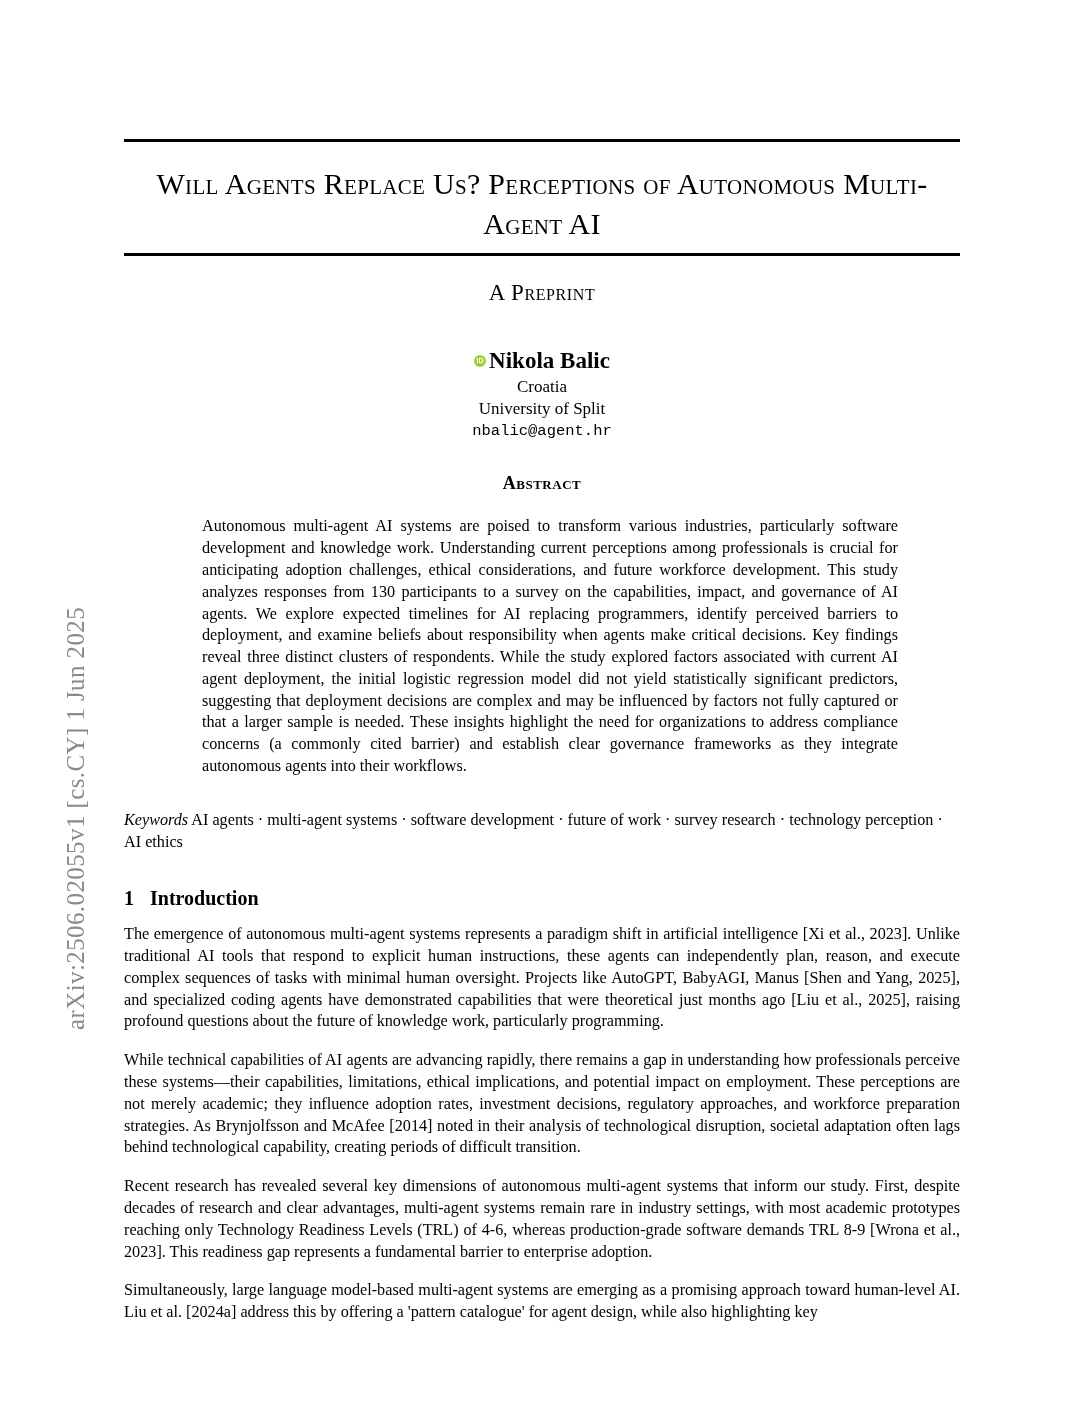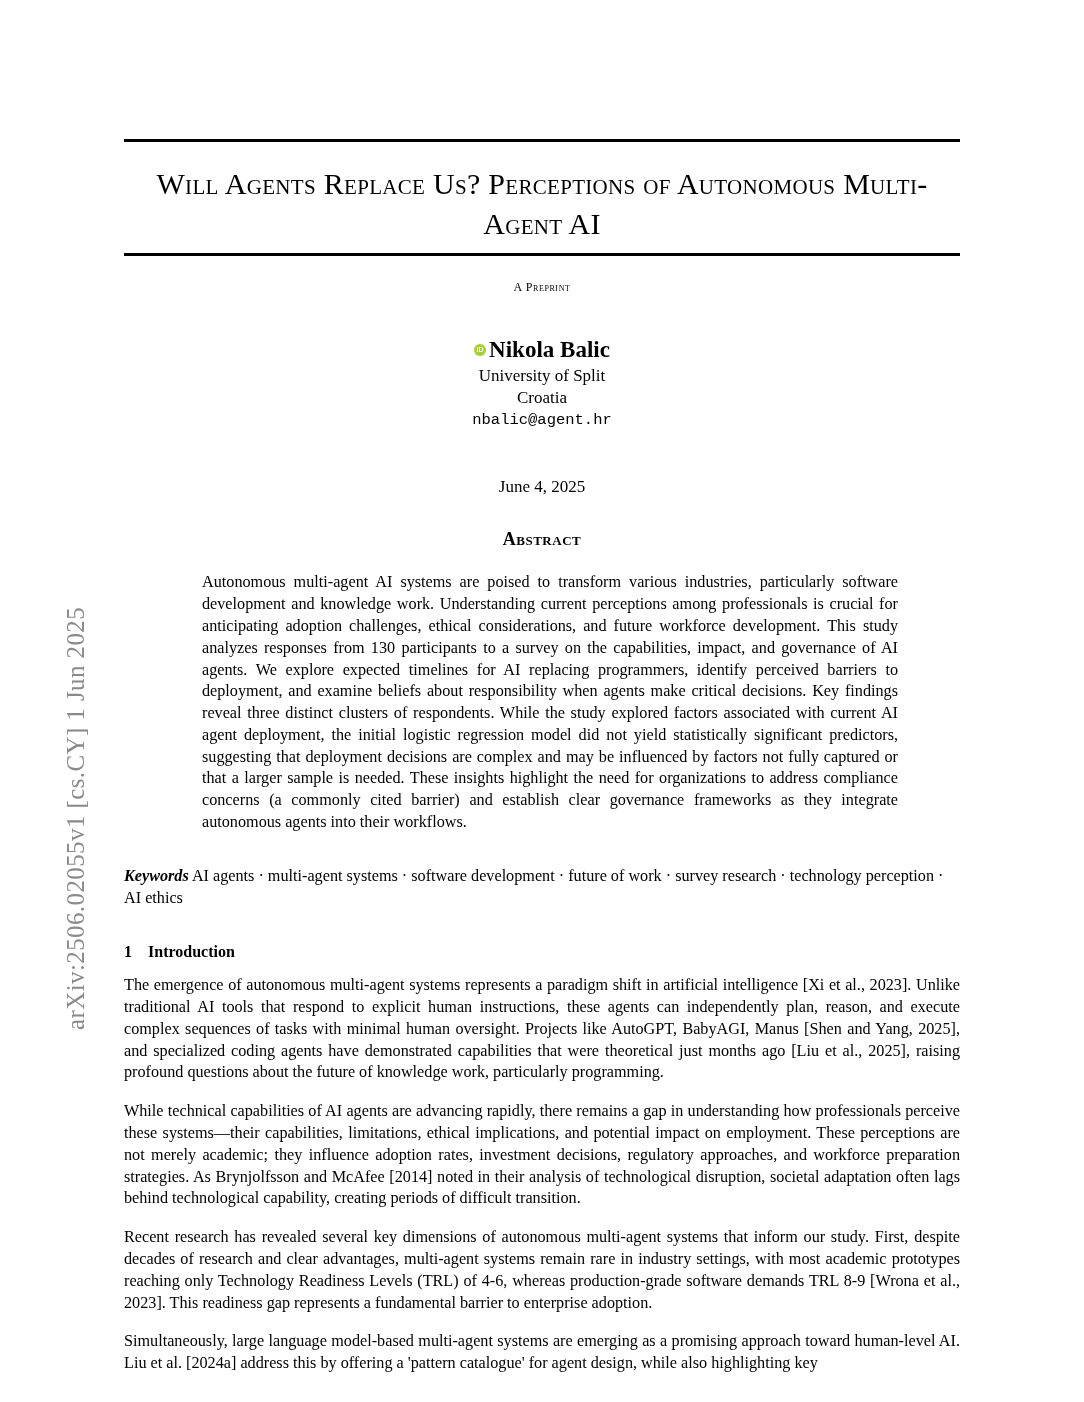--- a/index.html
+++ b/index.html
@@ -58,21 +58,21 @@
     line-height: 1.32;
     font-variant: small-caps;
     letter-spacing: 0.3px;
     margin: 22px 0 0 0;
     padding: 0 6px;
     font-weight: normal;
   }
 
   .preprint {
     text-align: center;
-    font-size: 12px;
+    font-size: 23px;
     font-variant: small-caps;
     letter-spacing: 0.6px;
     margin-top: 24px;
   }
 
   .author-block {
     text-align: center;
     margin-top: 40px;
     font-size: 17px;
     line-height: 1.30;
@@ -138,28 +138,28 @@
     hyphens: none;
   }
 
   .keywords {
     margin-top: 32px;
     font-size: 16.2px;
     line-height: 1.345;
     text-align: left;
   }
   .keywords-label {
-    font-weight: bold;
+    font-weight: normal;
     font-style: italic;
     text-align: center;
   }
 
   .section-heading {
     margin-top: 34px;
-    font-size: 16px;
+    font-size: 20px;
     font-weight: bold;
   }
   .section-number { margin-right: 16px; }
 
   .body-para {
     font-size: 16.2px;
     line-height: 1.345;
     text-align: justify;
     text-justify: inter-word;
     hyphens: none;
@@ -181,26 +181,25 @@
   <h1 class="title">Will Agents Replace Us? Perceptions of Autonomous Multi-Agent AI</h1>
 
   <div class="rule rule-under-title"></div>
 
   <div class="preprint">A Preprint</div>
 
   <div class="author-block">
     <div>
       <span class="orcid-icon"></span><span class="author-name">Nikola Balic</span>
     </div>
+    <span class="author-line">Croatia</span>
     <span class="author-line">University of Split</span>
-    <span class="author-line">Croatia</span>
     <span class="author-email">nbalic@agent.hr</span>
   </div>
 
-  <div class="pubdate">June 4, 2025</div>
 
   <div class="abstract-heading">Abstract</div>
 
   <div class="abstract-body">Autonomous multi-agent AI systems are poised to transform various industries, particularly software development and knowledge work. Understanding current perceptions among professionals is crucial for anticipating adoption challenges, ethical considerations, and future workforce development. This study analyzes responses from 130 participants to a survey on the capabilities, impact, and governance of AI agents. We explore expected timelines for AI replacing programmers, identify perceived barriers to deployment, and examine beliefs about responsibility when agents make critical decisions. Key findings reveal three distinct clusters of respondents. While the study explored factors associated with current AI agent deployment, the initial logistic regression model did not yield statistically significant predictors, suggesting that deployment decisions are complex and may be influenced by factors not fully captured or that a larger sample is needed. These insights highlight the need for organizations to address compliance concerns (a commonly cited barrier) and establish clear governance frameworks as they integrate autonomous agents into their workflows.</div>
 
   <div class="keywords">
     <span class="keywords-label">Keywords</span>
     <span>AI agents · multi-agent systems · software development · future of work · survey research · technology perception · AI ethics</span>
   </div>
 

